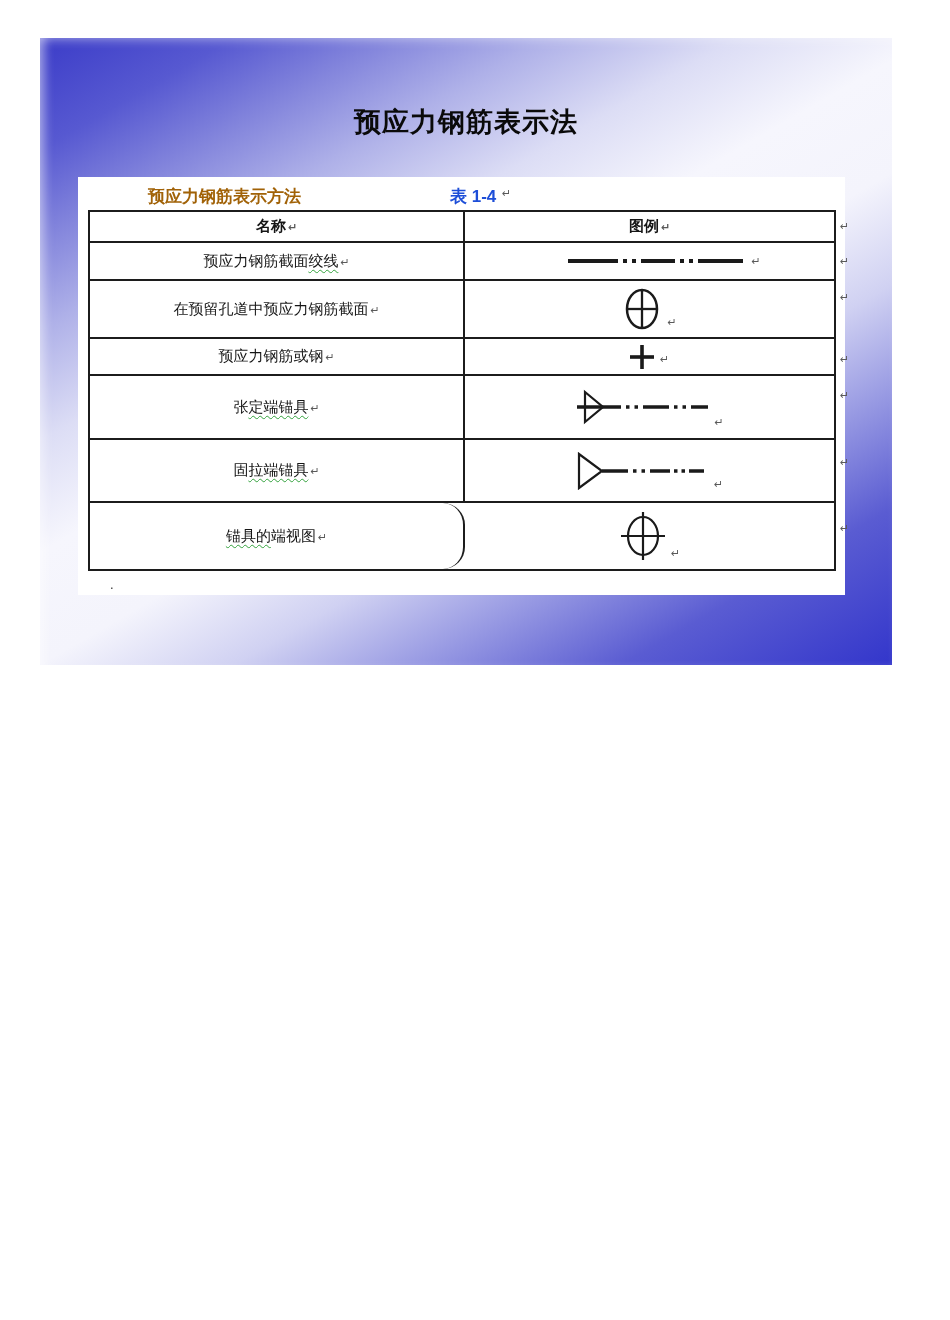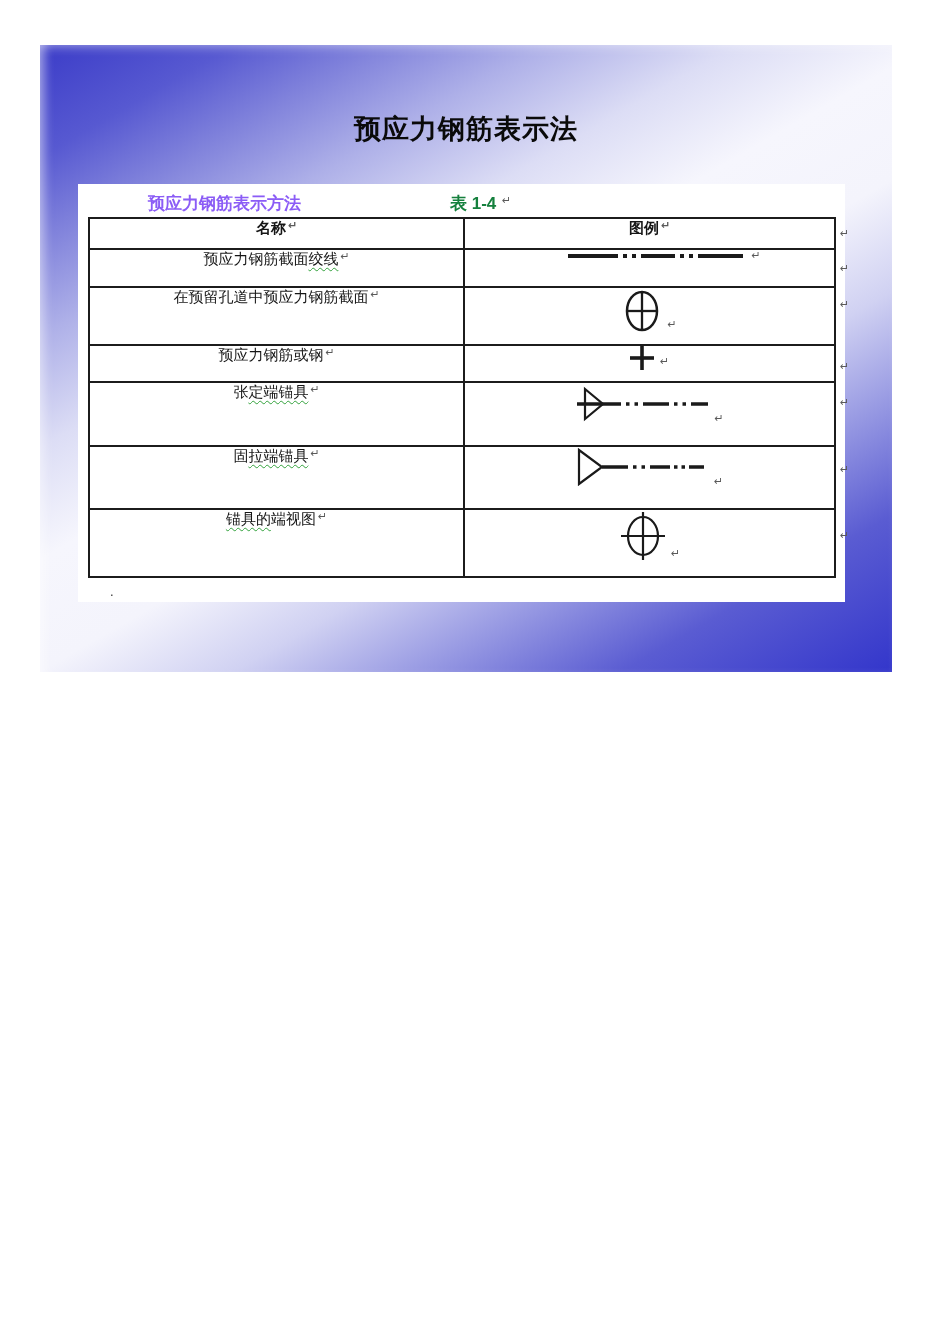--- a/index.html
+++ b/index.html
@@ -3,58 +3,58 @@
 <meta charset="utf-8">
 <style>
   * { margin:0; padding:0; box-sizing:border-box; }
   html,body { background:#ffffff; }
   body {
     width:950px; height:1320px; position:relative;
     font-family:"Liberation Sans", sans-serif;
     color:#161616;
   }
   .slide {
-    position:absolute; left:40px; top:45px; width:852px; height:627px;
+    position:absolute; left:40px; top:38px; width:852px; height:627px;
     background:linear-gradient(150deg,
       #3b3cc8 0%, #5759d1 10%, #8385dc 18%, #aeb0e8 26%, #dcddf5 36%,
       #f6f6fd 46%, #f4f4fc 56%, #d0d1f2 66%, #9597e2 76%, #5a5cd2 86%, #3336cb 100%);
     box-shadow: inset 10px 0 10px -5px rgba(255,255,255,.45),
                 inset 0 8px 10px -5px rgba(255,255,255,.35);
   }
   .slide-title {
     position:absolute; left:0; top:66px; width:100%;
     text-align:center; font-family:"DejaVu Serif","Liberation Serif",serif;
     font-weight:bold; font-size:27px; letter-spacing:1px; color:#0a0a0a;
   }
   .panel {
     position:absolute; left:38px; top:139px; width:767px; height:418px;
     background:#ffffff;
   }
   .caption-row { position:absolute; left:0; top:6px; width:100%; height:26px; font-size:17px; }
-  .caption { position:absolute; left:70px; top:2px; font-weight:bold; color:#8b5cf6;font-family:Liberation Serif, serif; }
-  .table-num { position:absolute; left:372px; top:2px; font-weight:bold; color:#15803d; }
+  .caption { position:absolute; left:70px; top:2px; font-weight:bold; color:#a16207;font-family:Liberation Serif, serif; }
+  .table-num { position:absolute; left:372px; top:2px; font-weight:bold; color:#1d4ed8; }
   .table-num-pilcrow { position:absolute; left:424px; top:5px; }
   .pilcrow {
     color:#5a5a5a; font-size:11px; line-height:1;
     font-family:"DejaVu Sans", sans-serif; display:inline-block;
   }
   .tbl {
     position:absolute; left:10px; top:33px; width:748px;
     border:2px solid #1c1c1c;
     display:grid;
     grid-template-columns:375px 1fr;
     grid-template-rows:31px 38px 58px 37px 64px 63px 66px;
   }
   .cell {
     border-right:2px solid #1c1c1c; border-bottom:2px solid #1c1c1c;
-    display:flex; align-items:flex-start; justify-content:center;
+    display:flex; align-items:center; justify-content:center;
     font-size:15px; overflow:hidden;
   }
   .cell.last-col { border-right:none; }
-  .cell.last-row { border-bottom:none; }
+  .cell.last-row { border-bottom:none;border-radius:22px; }
   .hdr { font-weight:bold; }
   .label-pilcrow { margin-left:2px; transform:translateY(1px); }
   .squig {
     text-decoration-line:underline;
     text-decoration-style:wavy;
     text-decoration-color:#33a23d;
     text-decoration-thickness:1px;
     text-underline-offset:3px;
   }
   svg .stroke { stroke:#1a1a1a; fill:none; }

